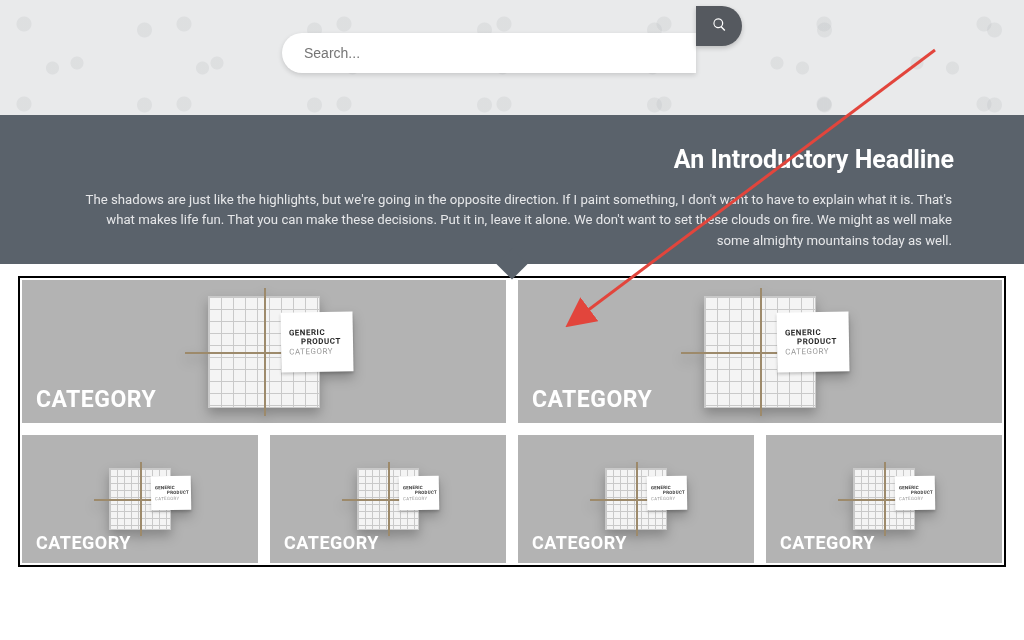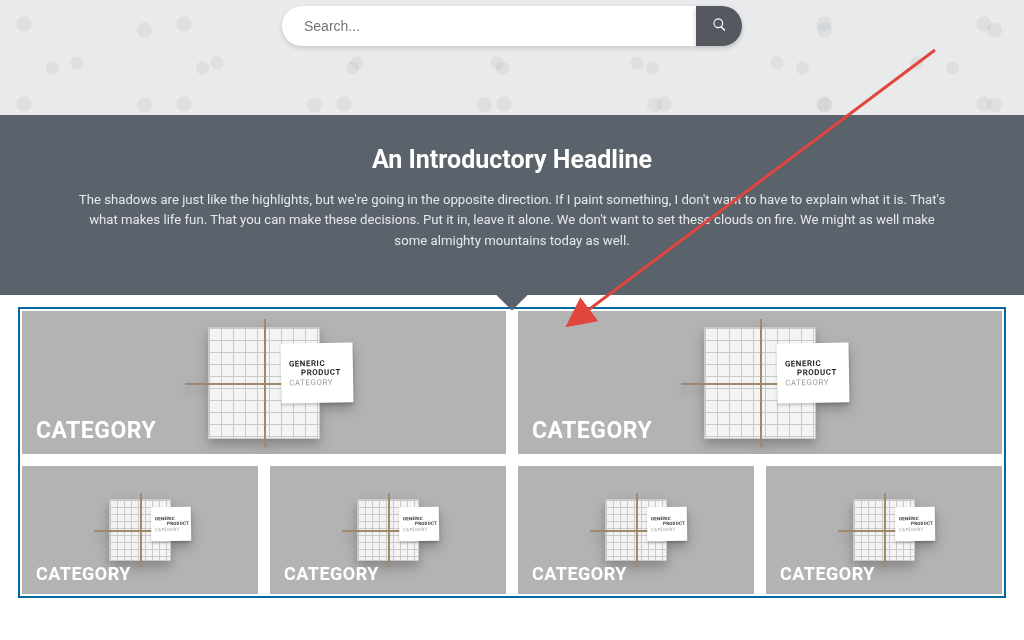--- a/index.html
+++ b/index.html
@@ -35,41 +35,42 @@
     flex: 1;
     height: 40px;
     border: none;
     border-radius: 22px 0 0 22px;
     background: #fff;
     padding: 0 22px;
     font-size: 14px;
     color: #888;
     outline: none;
     box-shadow: 0 2px 5px rgba(0,0,0,.15);
+    margin-top: 27px;
   }
   .search-btn {
     width: 46px;
     height: 40px;
     border: none;
     border-radius: 0 22px 22px 0;
     background: #55595f;
     display: flex;
     align-items: center;
     justify-content: center;
     cursor: pointer;
     box-shadow: 0 2px 5px rgba(0,0,0,.2);
   }
   .search-btn svg { width: 15px; height: 15px; fill: #fff; }
 
   
   .intro {
     background: #5a626b;
     color: #fff;
-    text-align: center;
-    padding: 30px 70px 44px;
+    text-align: right;
+    padding: 30px 70px 13px;
     position: relative;
   }
   .intro h1 {
     font-size: 25px;
     font-weight: 700;
     margin-bottom: 16px;
   }
   .intro p {
     font-size: 13.2px;
     line-height: 1.55;
@@ -81,21 +82,21 @@
     position: absolute;
     bottom: -11px;
     left: 50%;
     transform: translateX(-50%) rotate(45deg);
     width: 22px; height: 22px;
     background: #5a626b;
   }
 
   
   .grid-outer {
-    border: 2px solid #0369a1;
+    border: 2px solid #000000;
     margin: 12px 18px;
     padding: 2px;
   }
   .row {
     display: flex;
     gap: 12px;
     margin-bottom: 12px;
   }
   .row:last-child { margin-bottom: 0; }
   .card {

